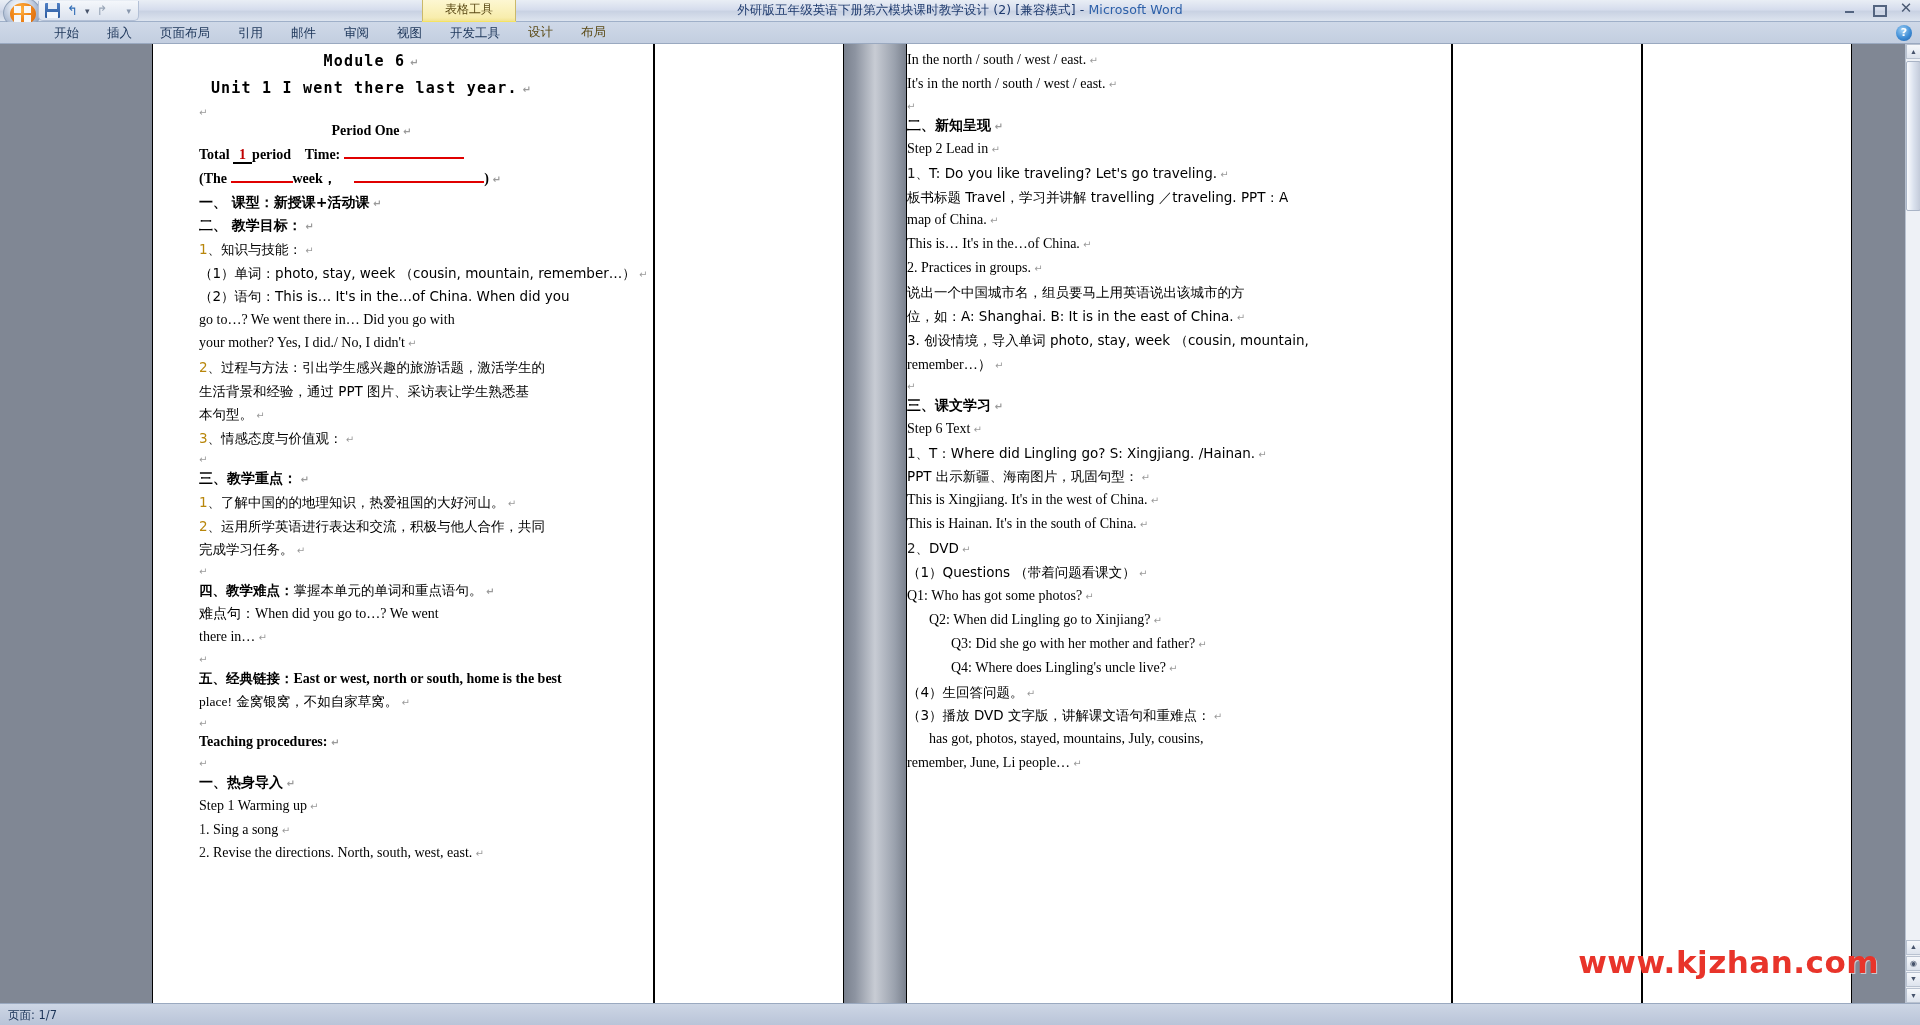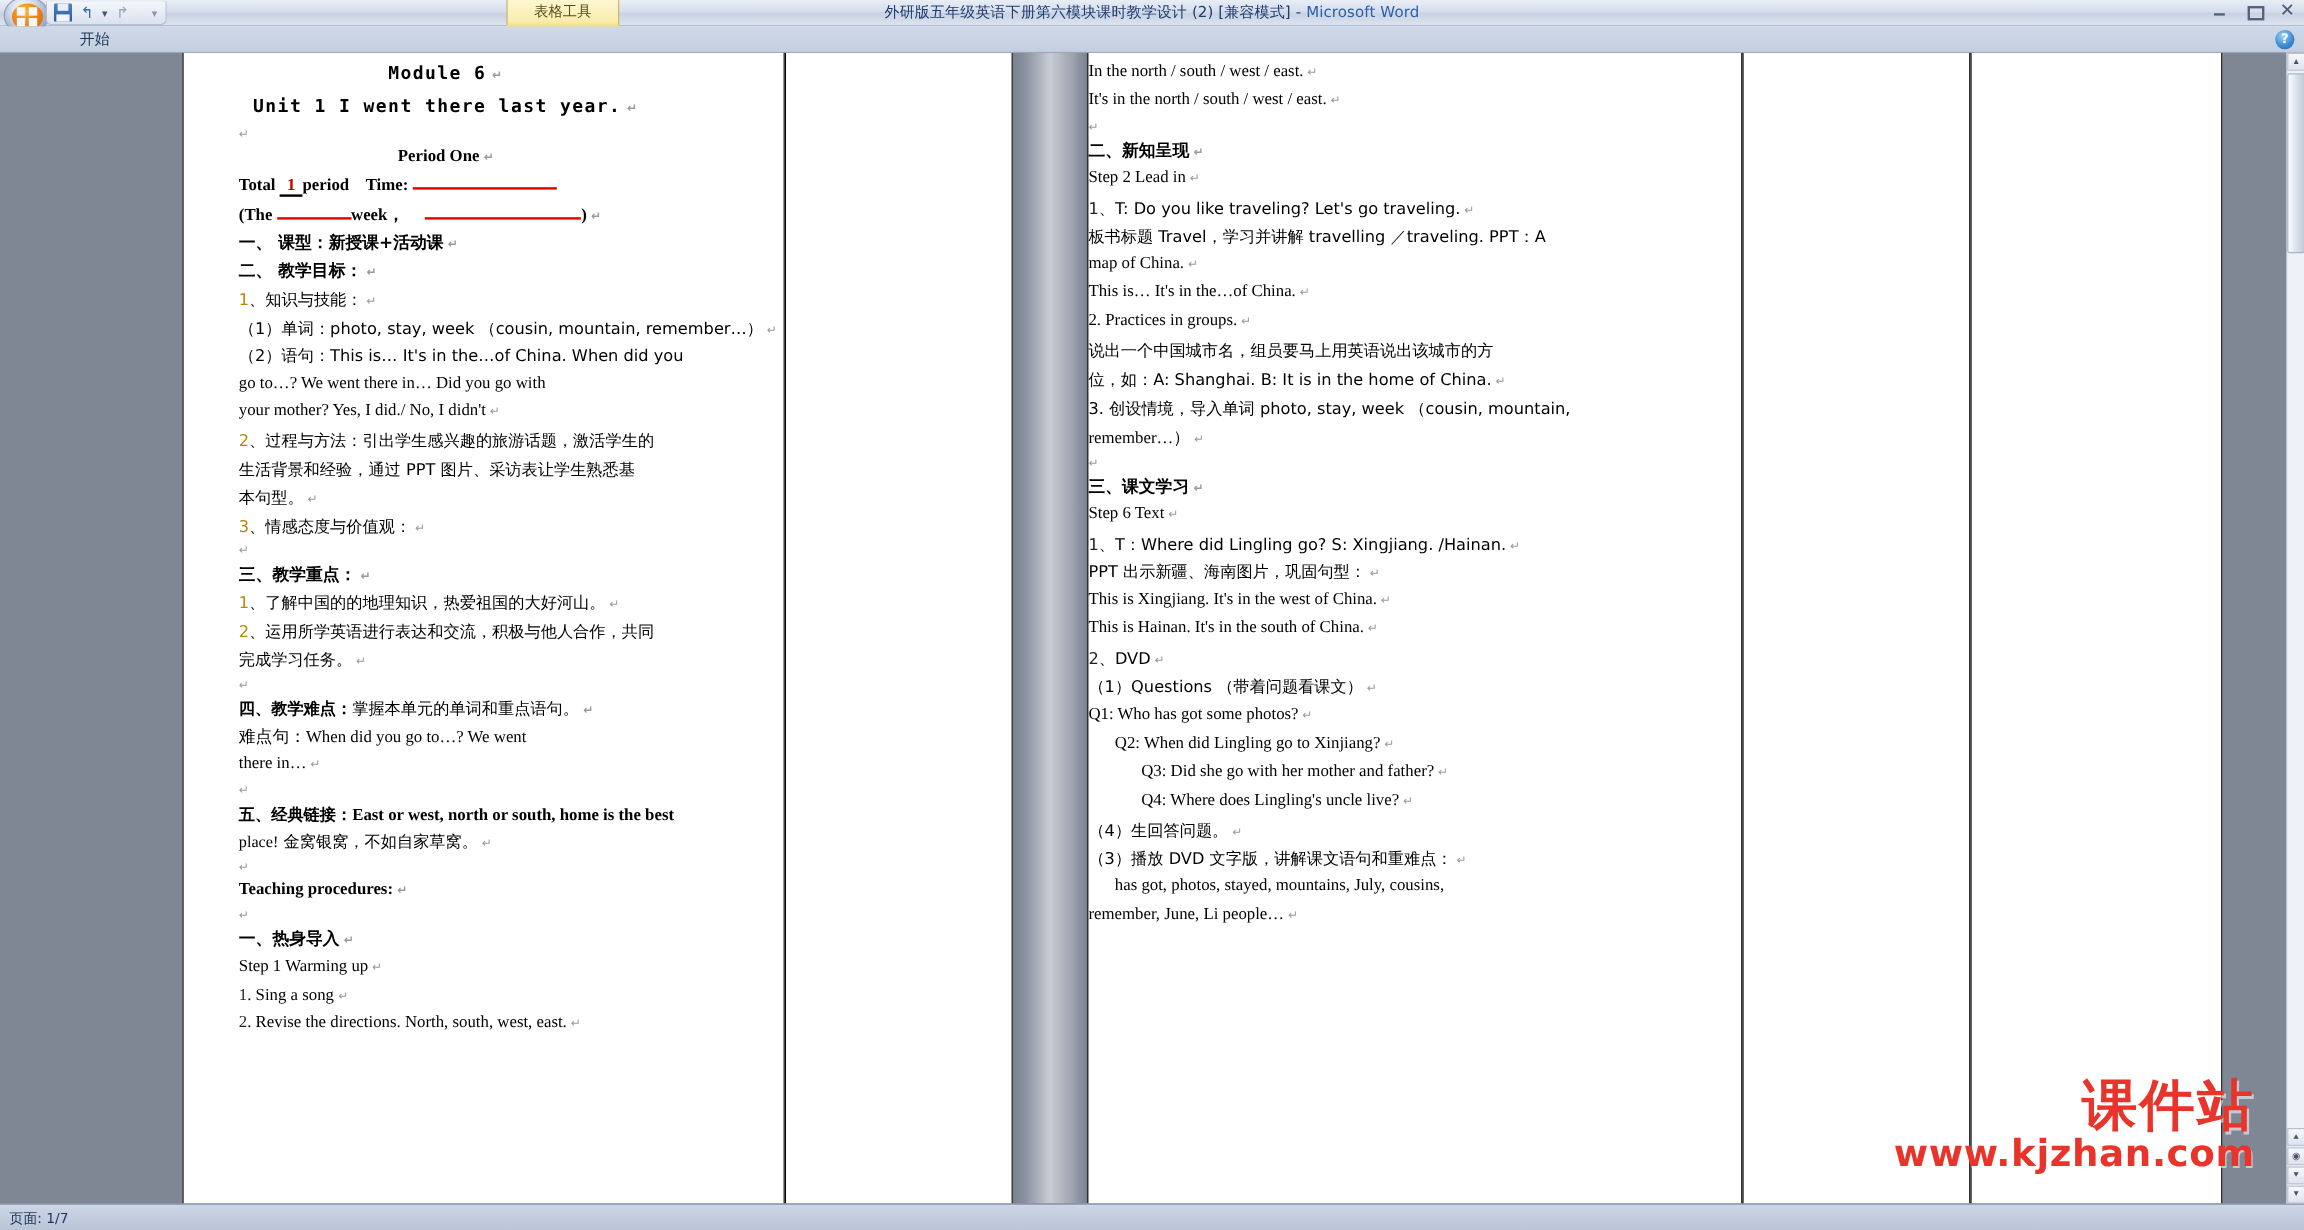--- a/index.html
+++ b/index.html
@@ -82,21 +82,21 @@
   .wb-min::after { content:""; position:absolute; left:3px; bottom:3px; width:9px; height:2px; background:#536480; }
   .wb-max::after { content:""; position:absolute; left:3px; top:3px; width:10px; height:8px; border:2px solid #536480; }
   .wb-close { color:#4a5a73; font-size:15px; line-height:13px; text-align:center; font-family:"DejaVu Sans",sans-serif;}
 
   
   #ribbon {
     position:absolute; left:0; top:22px; width:1920px; height:22px;
     background: linear-gradient(to bottom,#cfd9e8 0%, #c3cee0 100%);
     border-bottom:1px solid #9aa9c0;
   }
-  #tabs { position:absolute; left:40px; top:0; height:22px; display:flex; align-items:center;flex-direction:column; }
+  #tabs { position:absolute; left:40px; top:0; height:22px; display:flex; align-items:center; }
   .tab {
     padding: 0 14px; height: 22px; line-height: 22px;
     font-size: 12.5px; color:#1b3458;
     font-family:"DejaVu Sans", sans-serif;
     white-space:nowrap;
   }
   .tab.tt { color:#5b4a16;font-family:Liberation Mono, monospace; }
   #helpbtn {
     position:absolute; right:8px; top:3px; width:16px; height:16px; border-radius:50%;
     background: radial-gradient(circle at 40% 32%, #9fd0f5 0%, #3f8dd6 55%, #1d5fa8 100%);
@@ -277,21 +277,21 @@
           <div class="ln" style="position: absolute; top: 23.9px; left: 0px; font-family: &quot;Liberation Serif&quot;, serif; font-size: 14px; white-space: nowrap;"><span>It's in the north / south / west / east.</span><span class="pilcrow"> ↵</span></div>
           <div class="ln" style="position: absolute; top: 47.8px; left: 0px; font-size: 11px; white-space: nowrap;"><span></span><span class="pilcrow"> ↵</span></div>
           <div class="ln" style="position: absolute; top: 64.8px; left: 0px; font-family: &quot;DejaVu Sans&quot;, sans-serif; font-weight: bold; font-size: 14px; white-space: nowrap;"><span>二、新知呈现</span><span class="pilcrow"> ↵</span></div>
           <div class="ln" style="position: absolute; top: 88.7px; left: 0px; font-family: &quot;Liberation Serif&quot;, serif; font-size: 14px; white-space: nowrap;"><span>Step 2 Lead in</span><span class="pilcrow"> ↵</span></div>
           <div class="ln" style="position: absolute; top: 112.6px; left: 0px; font-family: &quot;DejaVu Sans&quot;, sans-serif; font-size: 13.5px; white-space: nowrap;"><span><span style="color:#1f1f1f">1</span>、T: Do you like traveling? Let's go traveling.</span><span class="pilcrow"> ↵</span></div>
           <div class="ln" style="position: absolute; top: 136.5px; left: 0px; font-family: &quot;DejaVu Sans&quot;, sans-serif; font-size: 13.5px; white-space: nowrap;"><span>板书标题 Travel，学习并讲解 travelling ／traveling. PPT：A</span></div>
           <div class="ln" style="position: absolute; top: 160.4px; left: 0px; font-family: &quot;Liberation Serif&quot;, serif; font-size: 14px; white-space: nowrap;"><span>map of China.</span><span class="pilcrow"> ↵</span></div>
           <div class="ln" style="position: absolute; top: 184.3px; left: 0px; font-family: &quot;Liberation Serif&quot;, serif; font-size: 14px; white-space: nowrap;"><span>This is…       It's in the…of China.</span><span class="pilcrow"> ↵</span></div>
           <div class="ln" style="position: absolute; top: 208.2px; left: 0px; font-family: &quot;Liberation Serif&quot;, serif; font-size: 14px; white-space: nowrap;"><span>2. Practices in groups.</span><span class="pilcrow"> ↵</span></div>
           <div class="ln" style="position: absolute; top: 232.1px; left: 0px; font-family: &quot;DejaVu Sans&quot;, sans-serif; font-size: 13.5px; white-space: nowrap;"><span>说出一个中国城市名，组员要马上用英语说出该城市的方</span></div>
-          <div class="ln" style="position: absolute; top: 256px; left: 0px; font-family: &quot;DejaVu Sans&quot;, sans-serif; font-size: 13.5px; white-space: nowrap;"><span>位，如：A: Shanghai.  B: It is in the home of China.</span><span class="pilcrow"> ↵</span></div>
+          <div class="ln" style="position: absolute; top: 256px; left: 0px; font-family: &quot;DejaVu Sans&quot;, sans-serif; font-size: 13.5px; white-space: nowrap;"><span>位，如：A: Shanghai.  B: It is in the east of China.</span><span class="pilcrow"> ↵</span></div>
           <div class="ln" style="position: absolute; top: 279.9px; left: 0px; font-family: &quot;DejaVu Sans&quot;, sans-serif; font-size: 13.5px; white-space: nowrap;"><span>3. 创设情境，导入单词 photo, stay, week （cousin, mountain,</span></div>
           <div class="ln" style="position: absolute; top: 303.8px; left: 0px; font-family: &quot;Liberation Serif&quot;, serif; font-size: 14px; white-space: nowrap;"><span>remember…）</span><span class="pilcrow"> ↵</span></div>
           <div class="ln" style="position: absolute; top: 327.7px; left: 0px; font-size: 11px; white-space: nowrap;"><span></span><span class="pilcrow"> ↵</span></div>
           <div class="ln" style="position: absolute; top: 344.7px; left: 0px; font-family: &quot;DejaVu Sans&quot;, sans-serif; font-weight: bold; font-size: 14px; white-space: nowrap;"><span>三、课文学习</span><span class="pilcrow"> ↵</span></div>
           <div class="ln" style="position: absolute; top: 368.6px; left: 0px; font-family: &quot;Liberation Serif&quot;, serif; font-size: 14px; white-space: nowrap;"><span>Step 6 Text</span><span class="pilcrow"> ↵</span></div>
           <div class="ln" style="position: absolute; top: 392.5px; left: 0px; font-family: &quot;DejaVu Sans&quot;, sans-serif; font-size: 13.5px; white-space: nowrap;"><span><span style="color:#1f1f1f">1</span>、T：Where did Lingling go? S: Xingjiang. /Hainan.</span><span class="pilcrow"> ↵</span></div>
           <div class="ln" style="position: absolute; top: 416.4px; left: 0px; font-family: &quot;DejaVu Sans&quot;, sans-serif; font-size: 13.5px; white-space: nowrap;"><span>PPT 出示新疆、海南图片，巩固句型：</span><span class="pilcrow"> ↵</span></div>
           <div class="ln" style="position: absolute; top: 440.3px; left: 0px; font-family: &quot;Liberation Serif&quot;, serif; font-size: 14px; white-space: nowrap;"><span>This is Xingjiang. It's in the west of China.</span><span class="pilcrow"> ↵</span></div>
           <div class="ln" style="position: absolute; top: 464.2px; left: 0px; font-family: &quot;Liberation Serif&quot;, serif; font-size: 14px; white-space: nowrap;"><span>This is Hainan. It's in the south of China.</span><span class="pilcrow"> ↵</span></div>
           <div class="ln" style="position: absolute; top: 488.1px; left: 0px; font-family: &quot;DejaVu Sans&quot;, sans-serif; font-size: 13.5px; white-space: nowrap;"><span><span style="color:#1f1f1f">2</span>、DVD</span><span class="pilcrow"> ↵</span></div>
@@ -304,21 +304,20 @@
           <div class="ln" style="position: absolute; top: 655.4px; left: 0px; font-family: &quot;DejaVu Sans&quot;, sans-serif; font-size: 13.5px; white-space: nowrap;"><span>（3）播放 DVD 文字版，讲解课文语句和重难点：</span><span class="pilcrow"> ↵</span></div>
           <div class="ln" style="position: absolute; top: 679.3px; left: 22px; font-family: &quot;Liberation Serif&quot;, serif; font-size: 14px; white-space: nowrap;"><span>has   got,   photos,  stayed,  mountains,  July,  cousins,</span></div>
           <div class="ln" style="position: absolute; top: 703.2px; left: 0px; font-family: &quot;Liberation Serif&quot;, serif; font-size: 14px; white-space: nowrap;"><span>remember, June, Li people…</span><span class="pilcrow"> ↵</span></div>
         </div>
     </div>
 
     <div class="sheet" id="sheetD"></div>
     <div class="sheet" id="sheetE"></div>
 
     <div id="watermark">
-      <div id="wm-cn">课件站</div>
       <div id="wm-url">www.kjzhan.com</div>
     </div>
   </div>
 </div>
 
 <div id="vscroll">
   <div class="sb-arrow" id="sb-up">▲</div>
   <div id="sb-thumb"></div>
   <div class="sb-extra" style="bottom:48px">⯅</div>
   <div class="sb-extra" style="bottom:32px">◉</div>

